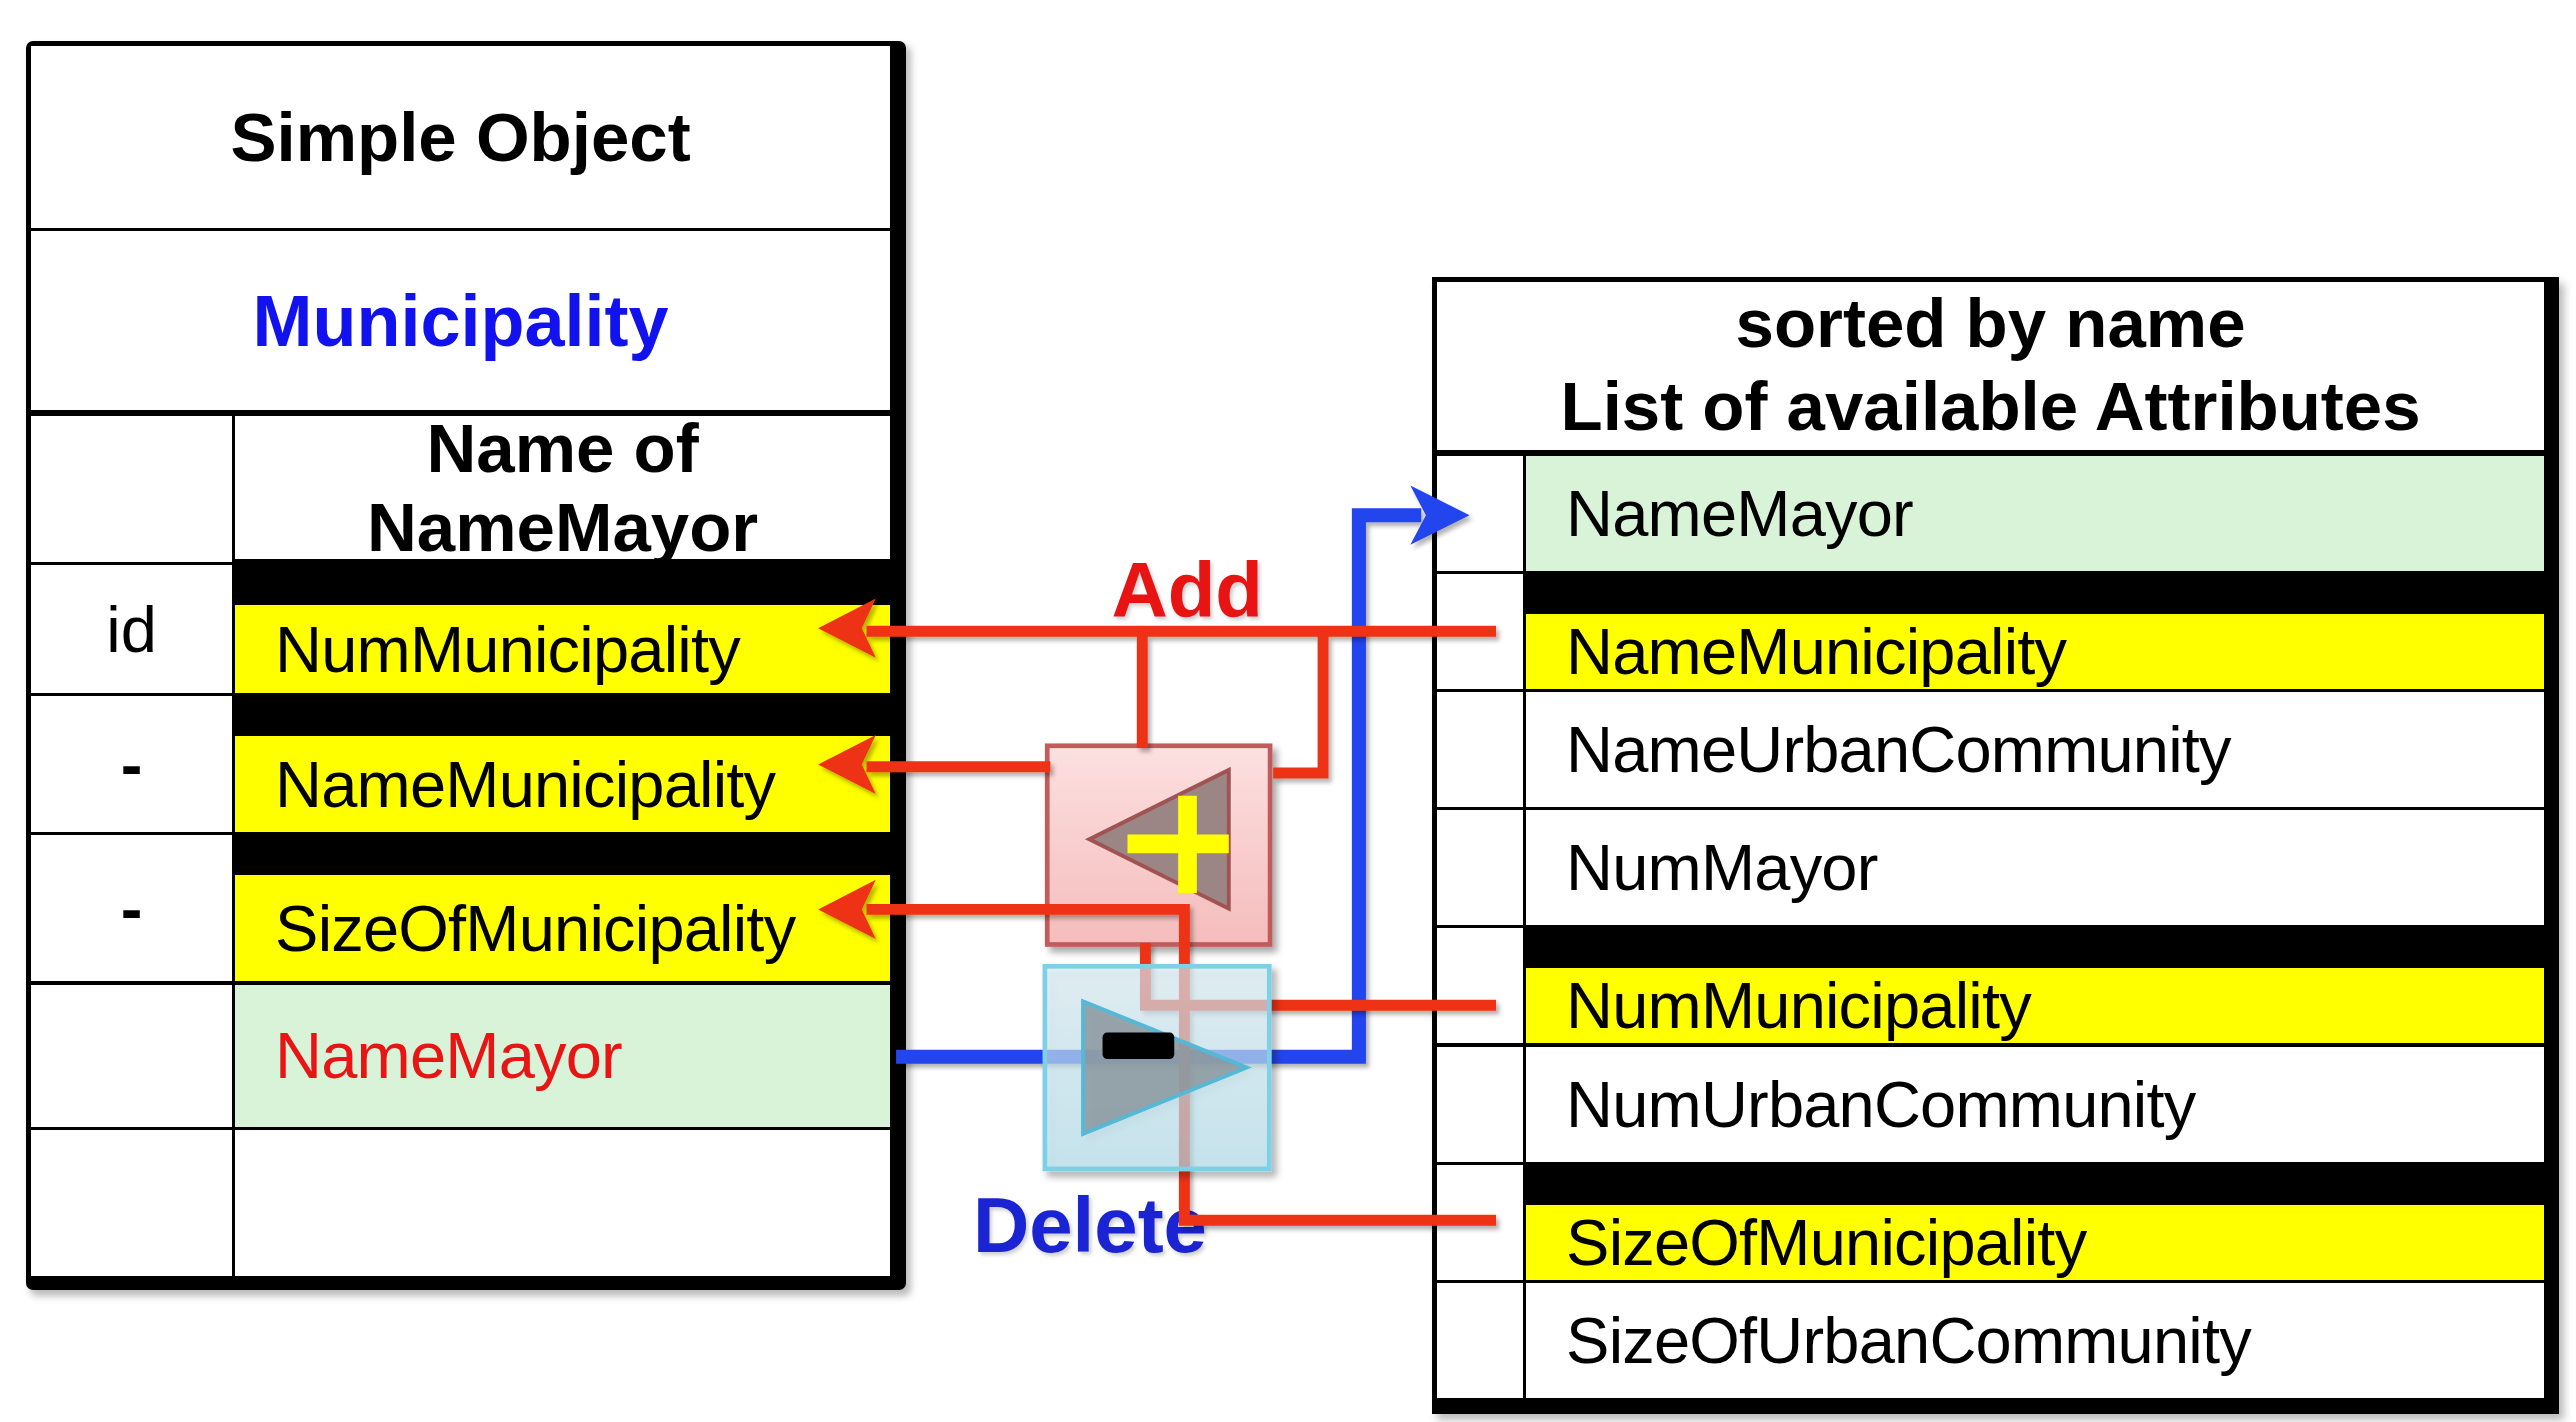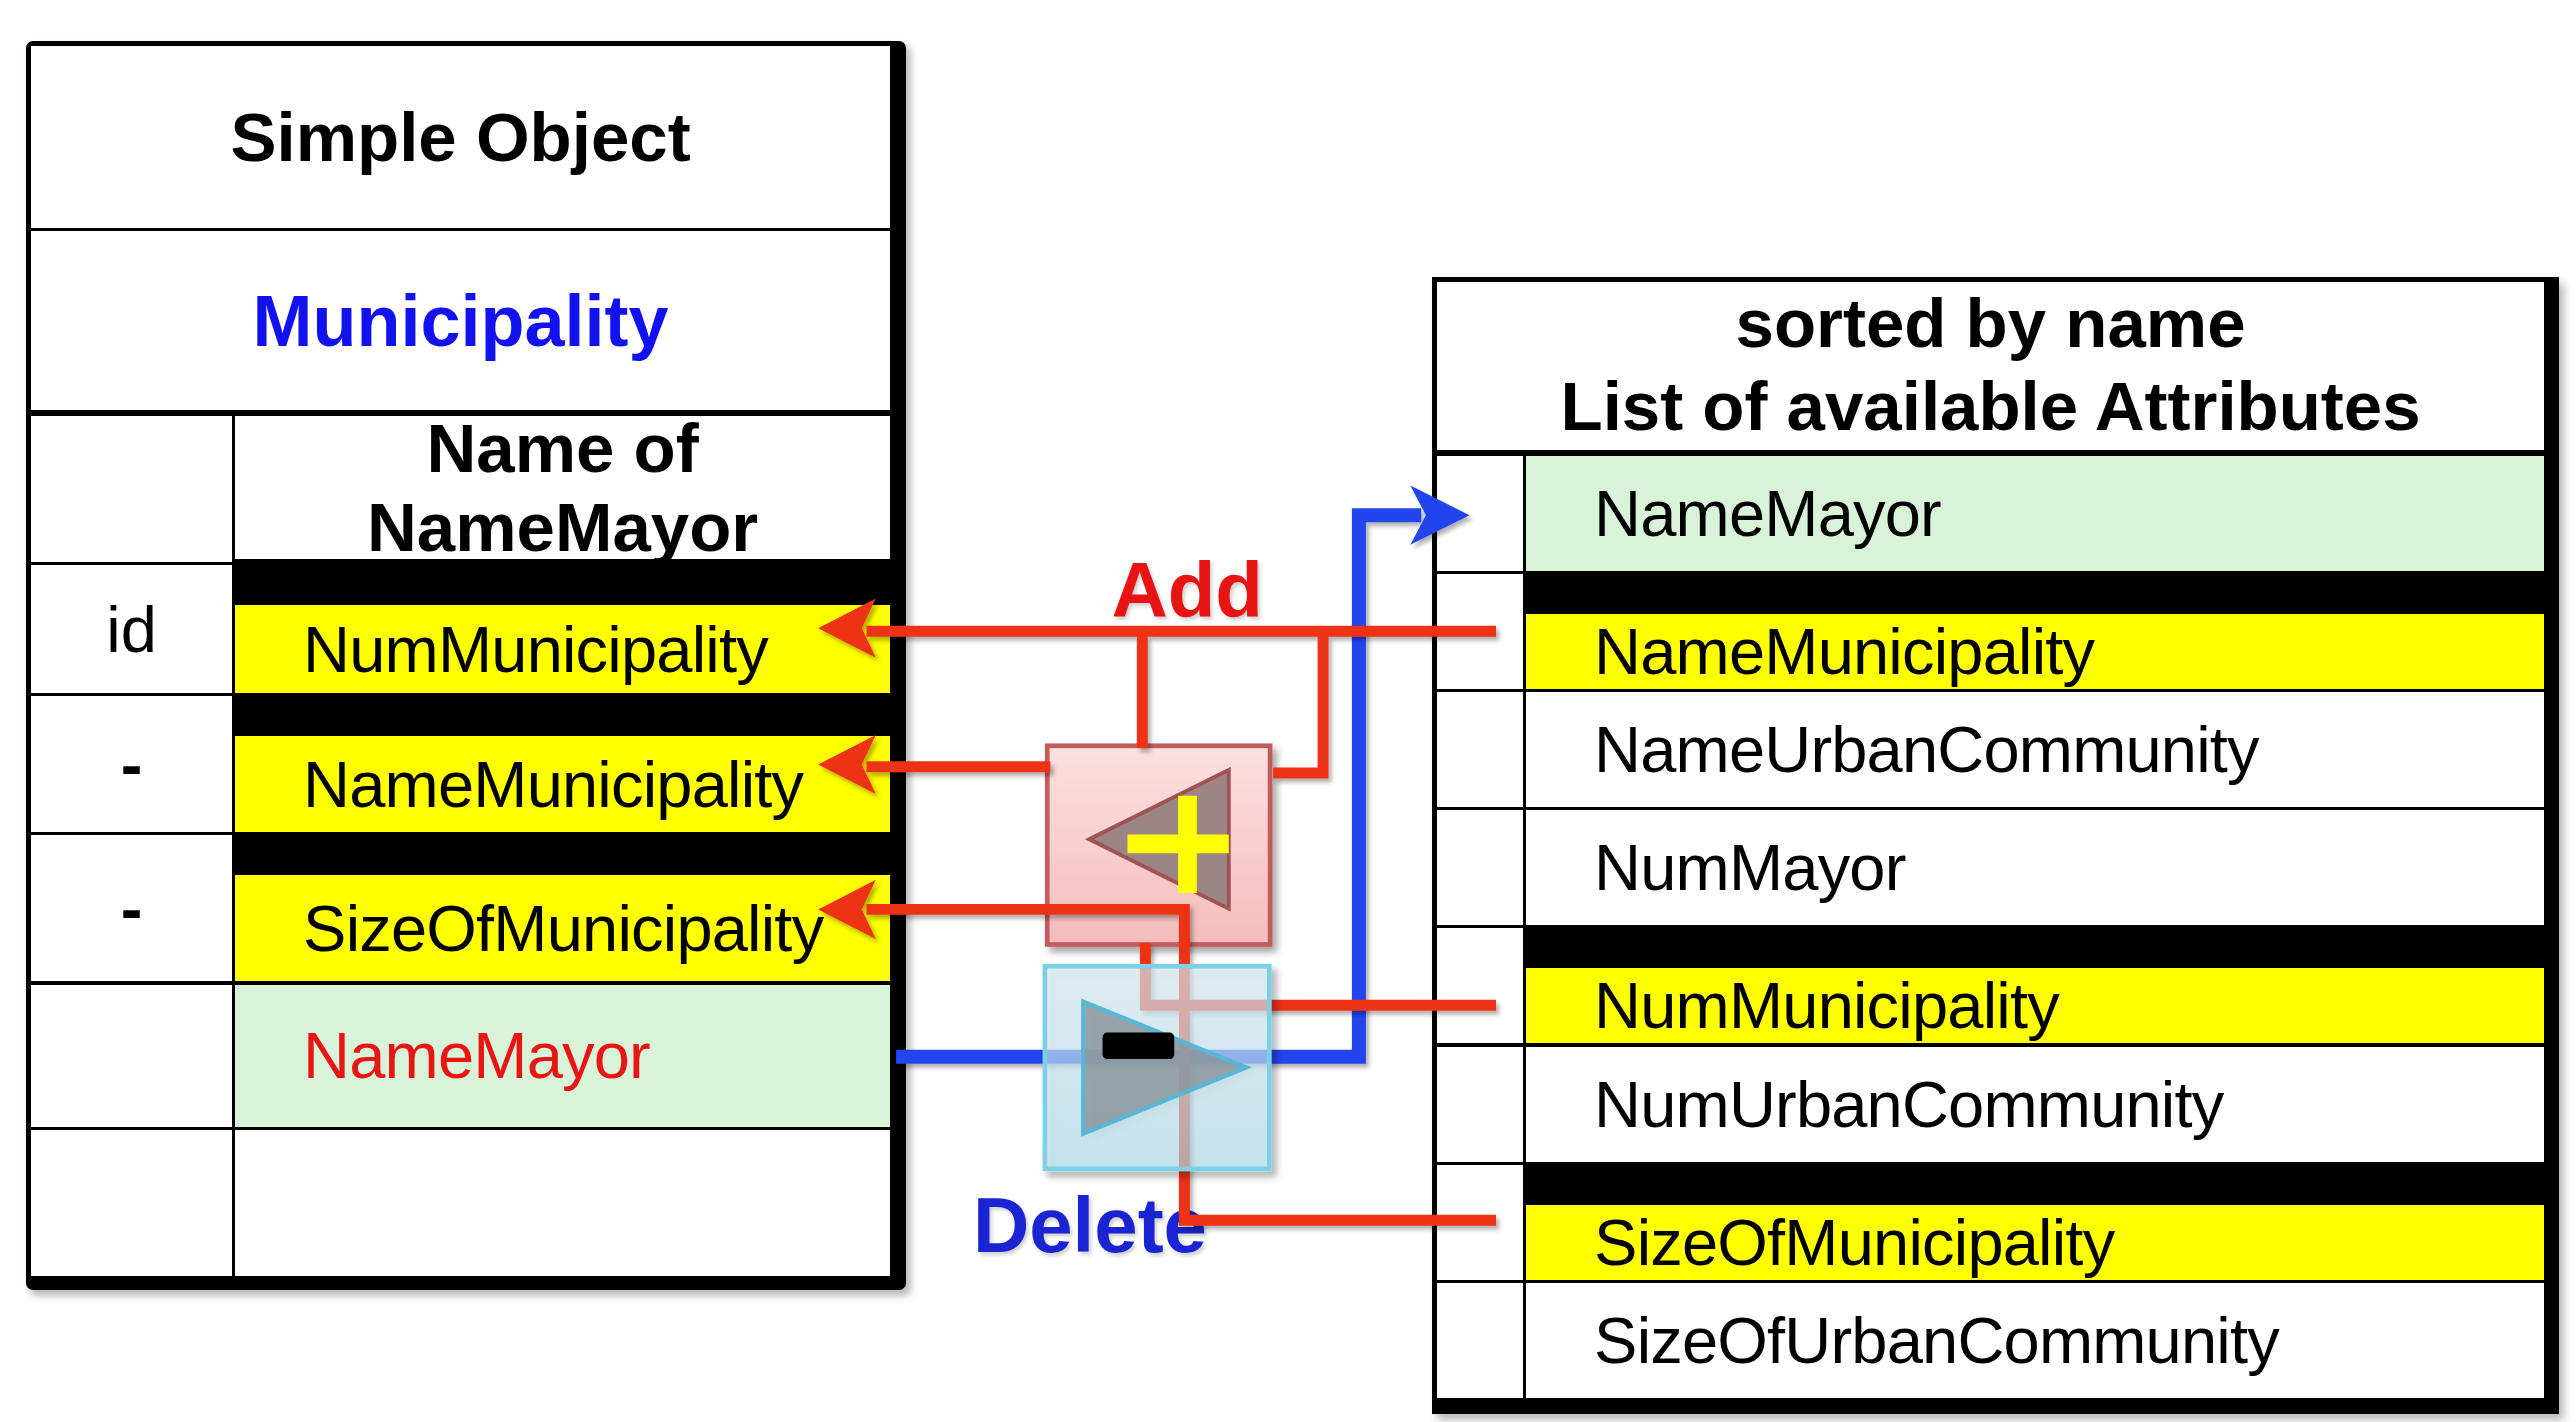--- a/index.html
+++ b/index.html
@@ -5,21 +5,21 @@
   html,body{margin:0;padding:0;background:#ffffff;}
   .stage{position:relative;width:2576px;height:1423px;background:#fff;overflow:hidden;
          font-family:"Liberation Sans",sans-serif;color:#000;}
 
   
   .tbl{position:absolute;background:#000;border:5.5px solid #000;display:grid;gap:3.1px;
        box-shadow:4.7px 5.5px 7.8px rgba(60,60,60,.35);}
   .cell{background:#fff;display:flex;align-items:center;box-sizing:border-box;}
   .span2{grid-column:1/-1;}
   .center{justify-content:center;text-align:center;}
-  .attr-cell{padding-left:68px;font-size:65px;letter-spacing:-0.8px;}
+  .attr-cell{padding-left:40px;font-size:65px;letter-spacing:-0.8px;}
   .key-cell{justify-content:center;font-size:65px;}
   .hdr{font-weight:bold;font-size:69px;}
   .thick-b{border-bottom:3.1px solid #000;}
   .hl-yellow{background:var(--yellow-highlight);margin-top:40px;}
   .hl-green{background:var(--green-highlight);}
   .obj-name{color:var(--object-name-blue);font-weight:bold;font-size:72px;}
   .red-attr{color:var(--attr-red-text);}
   .dash{font-weight:bold;}
 
   #left-table{left:26px;top:41px;width:870px;height:1239px;

